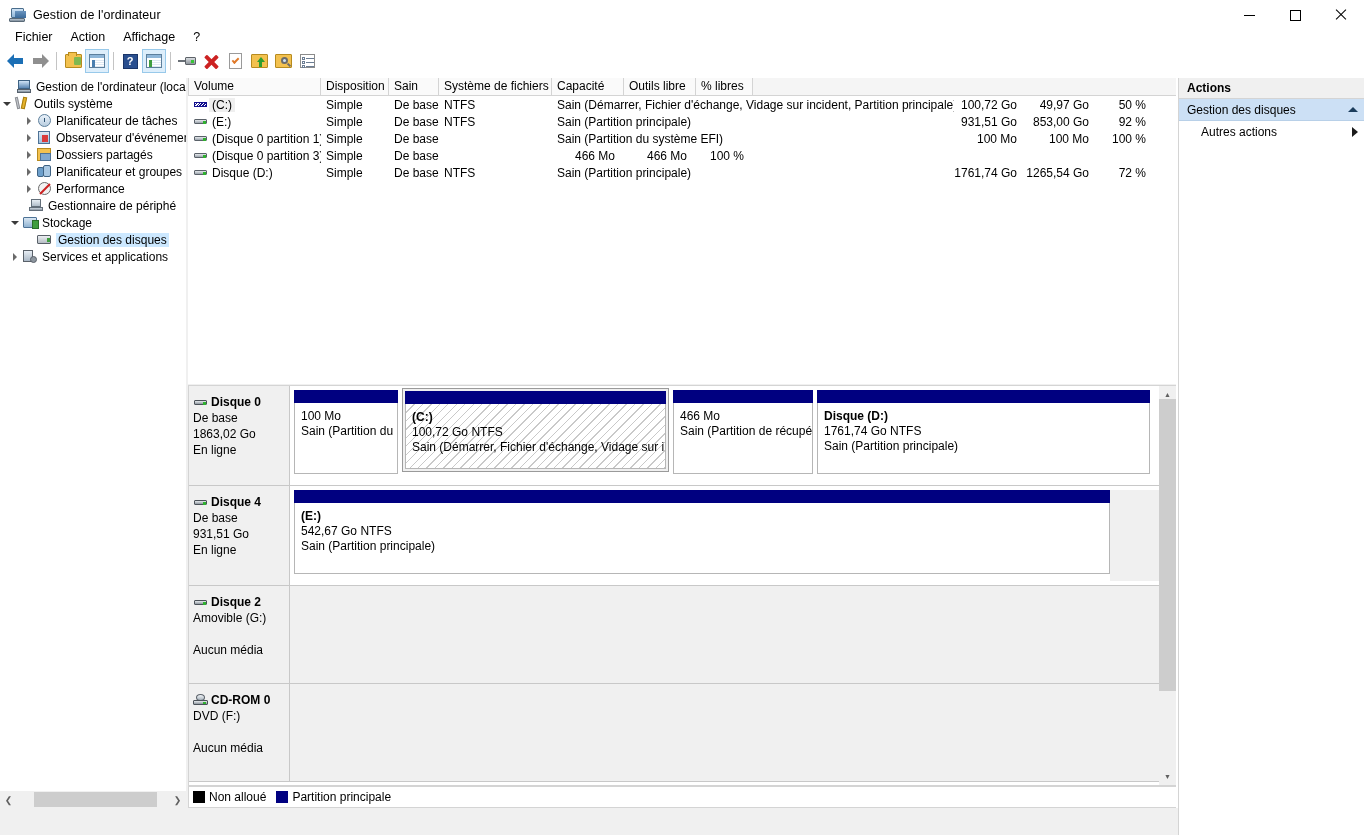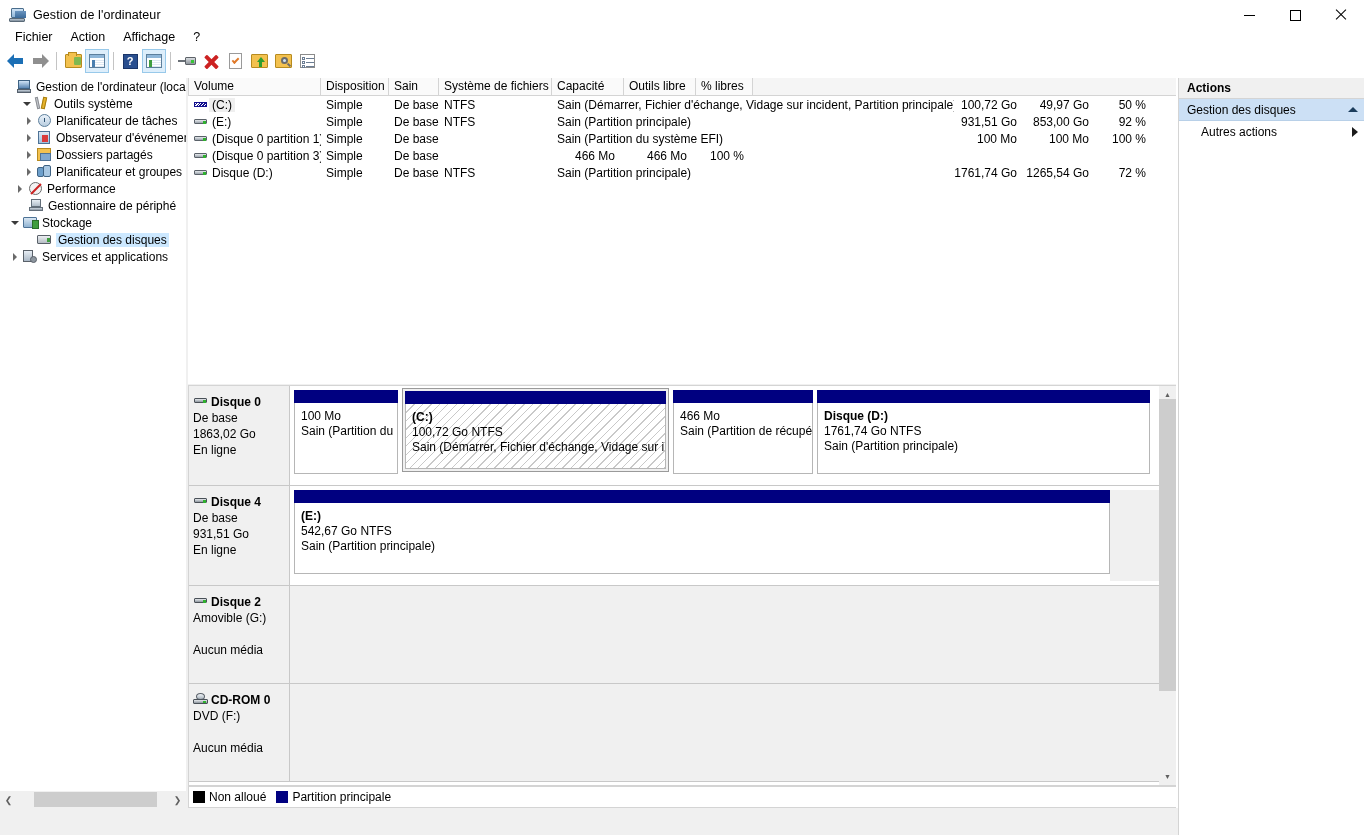--- a/index.html
+++ b/index.html
@@ -228,21 +228,21 @@
     position:absolute; left:0; top:307px; width:988px; height: 401px;
     background:#ffffff; border: 1px solid #d4d4d4; border-right:none;
     overflow: hidden;
   }
   .disk-scroll-area { position:absolute; left:0; top:0; width: 971px; height: 399px; overflow:hidden; }
   .disk-row { position:relative; display:flex; border-bottom: 1px solid #c8c8c8; background:#ffffff; }
   .disk-info {
     width: 101px; flex: 0 0 auto; background:#f0f0f0; border-right: 1px solid #c8c8c8;
     padding: 8px 0 0 4px; font-size: 12px; line-height: 16px; position:relative;
   }
-  .disk-info .dtitle { font-weight: bold; display:flex; align-items:center; }
+  .disk-info .dtitle { font-weight: bold; display:flex; align-items:flex-end; }
   .d-icon { width:16px; height:12px; position:relative; flex:0 0 auto; margin-right:2px; }
   .d-icon .bar { position:absolute; left:1px; top:2px; width:13px; height:5px; background:linear-gradient(#e6e9ec,#8d969f); border:1px solid #4a5158; border-radius:1px; }
   .d-icon .bar:after { content:""; position:absolute; left:8px; top:1px; width:3px; height:3px; background:#2fb02f; }
   .cd-icon { width:16px; height:14px; position:relative; flex:0 0 auto; margin-right:2px; }
   .cd-icon .disc { position:absolute; left:3px; top:0px; width:9px; height:7px; border-radius:50%; background:linear-gradient(#f0f4f8,#aab4bd); border:1px solid #5a6169; }
   .cd-icon .tray { position:absolute; left:0px; top:6px; width:15px; height:5px; background:linear-gradient(#e6e9ec,#8d969f); border:1px solid #4a5158; border-radius:1px; }
   .cd-icon .tray:after { content:""; position:absolute; left:9px; top:1px; width:3px; height:2px; background:#2fb02f; }
 
   .disk-parts { flex: 1 1 auto; display:flex; padding: 4px 0 4px 0; position:relative; }
   .part {
@@ -402,21 +402,21 @@
   <div class="tree-row" style="padding-left:2px">
     <span class="expander"></span>
     <span class="tico">
         <span class="ti-computer">
           <span class="s"></span>
           <span class="b"></span>
         </span>
       </span>
     <span class="tlabel">Gestion de l'ordinateur (local)</span>
   </div>
-  <div class="tree-row" style="padding-left:20px">
+  <div class="tree-row" style="padding-left:0">
     <span class="expander">
         <i class="chev open"></i>
       </span>
     <span class="tico">
         <span class="ti-tools">
           <span class="w1"></span>
           <span class="w2"></span>
         </span>
       </span>
     <span class="tlabel">Outils système</span>
@@ -453,21 +453,21 @@
         <i class="chev"></i>
       </span>
     <span class="tico">
         <span class="ti-users">
           <span class="p1"></span>
           <span class="p2"></span>
         </span>
       </span>
     <span class="tlabel">Planificateur et groupes l</span>
   </div>
-  <div class="tree-row" style="padding-left:13px">
+  <div class="tree-row" style="padding-left:22px">
     <span class="expander">
         <i class="chev"></i>
       </span>
     <span class="tico">
         <span class="ti-perf"></span>
       </span>
     <span class="tlabel">Performance</span>
   </div>
   <div class="tree-row" style="padding-left:14px">
     <span class="expander"></span>

